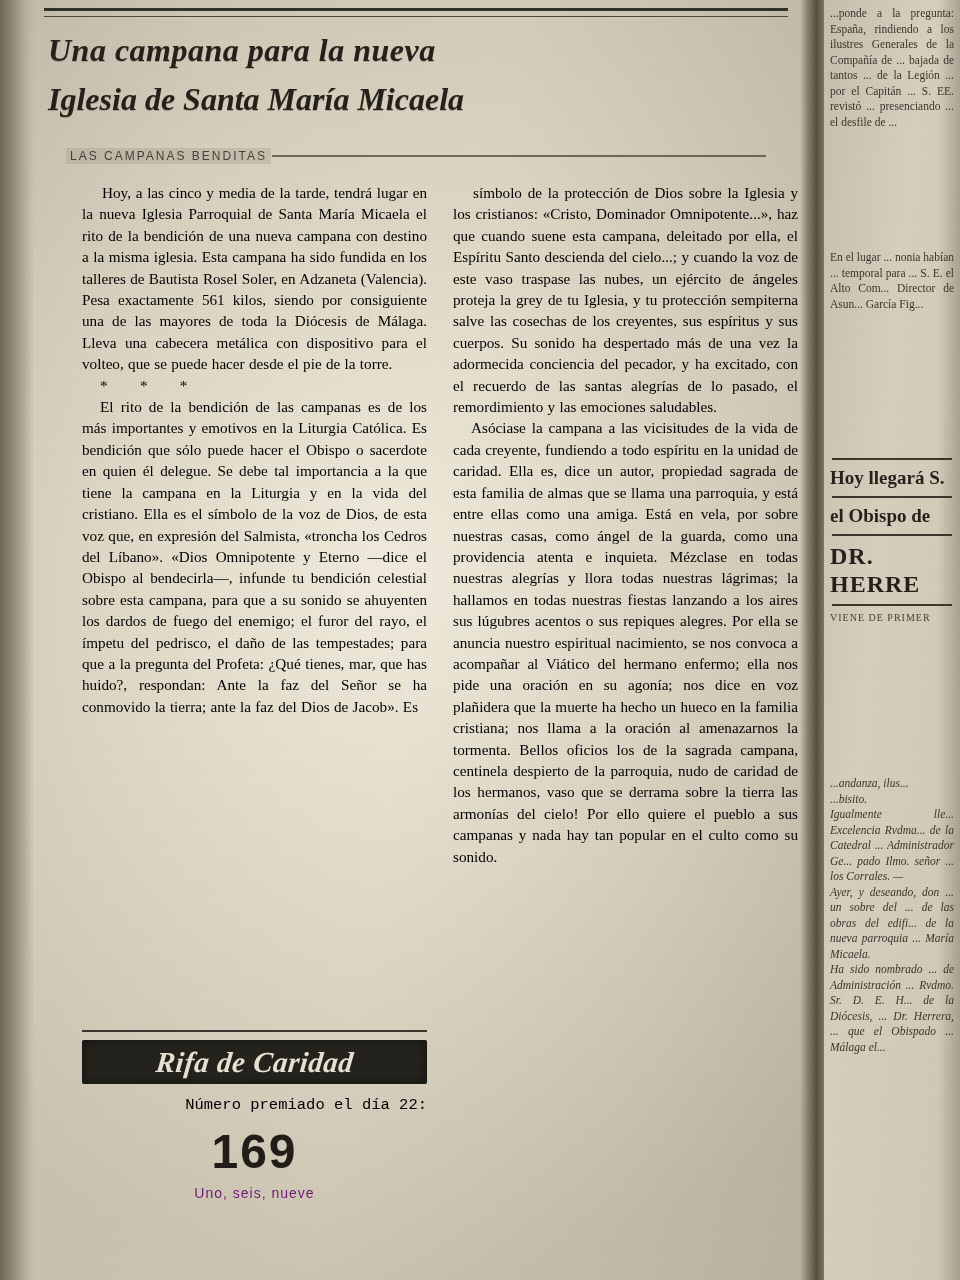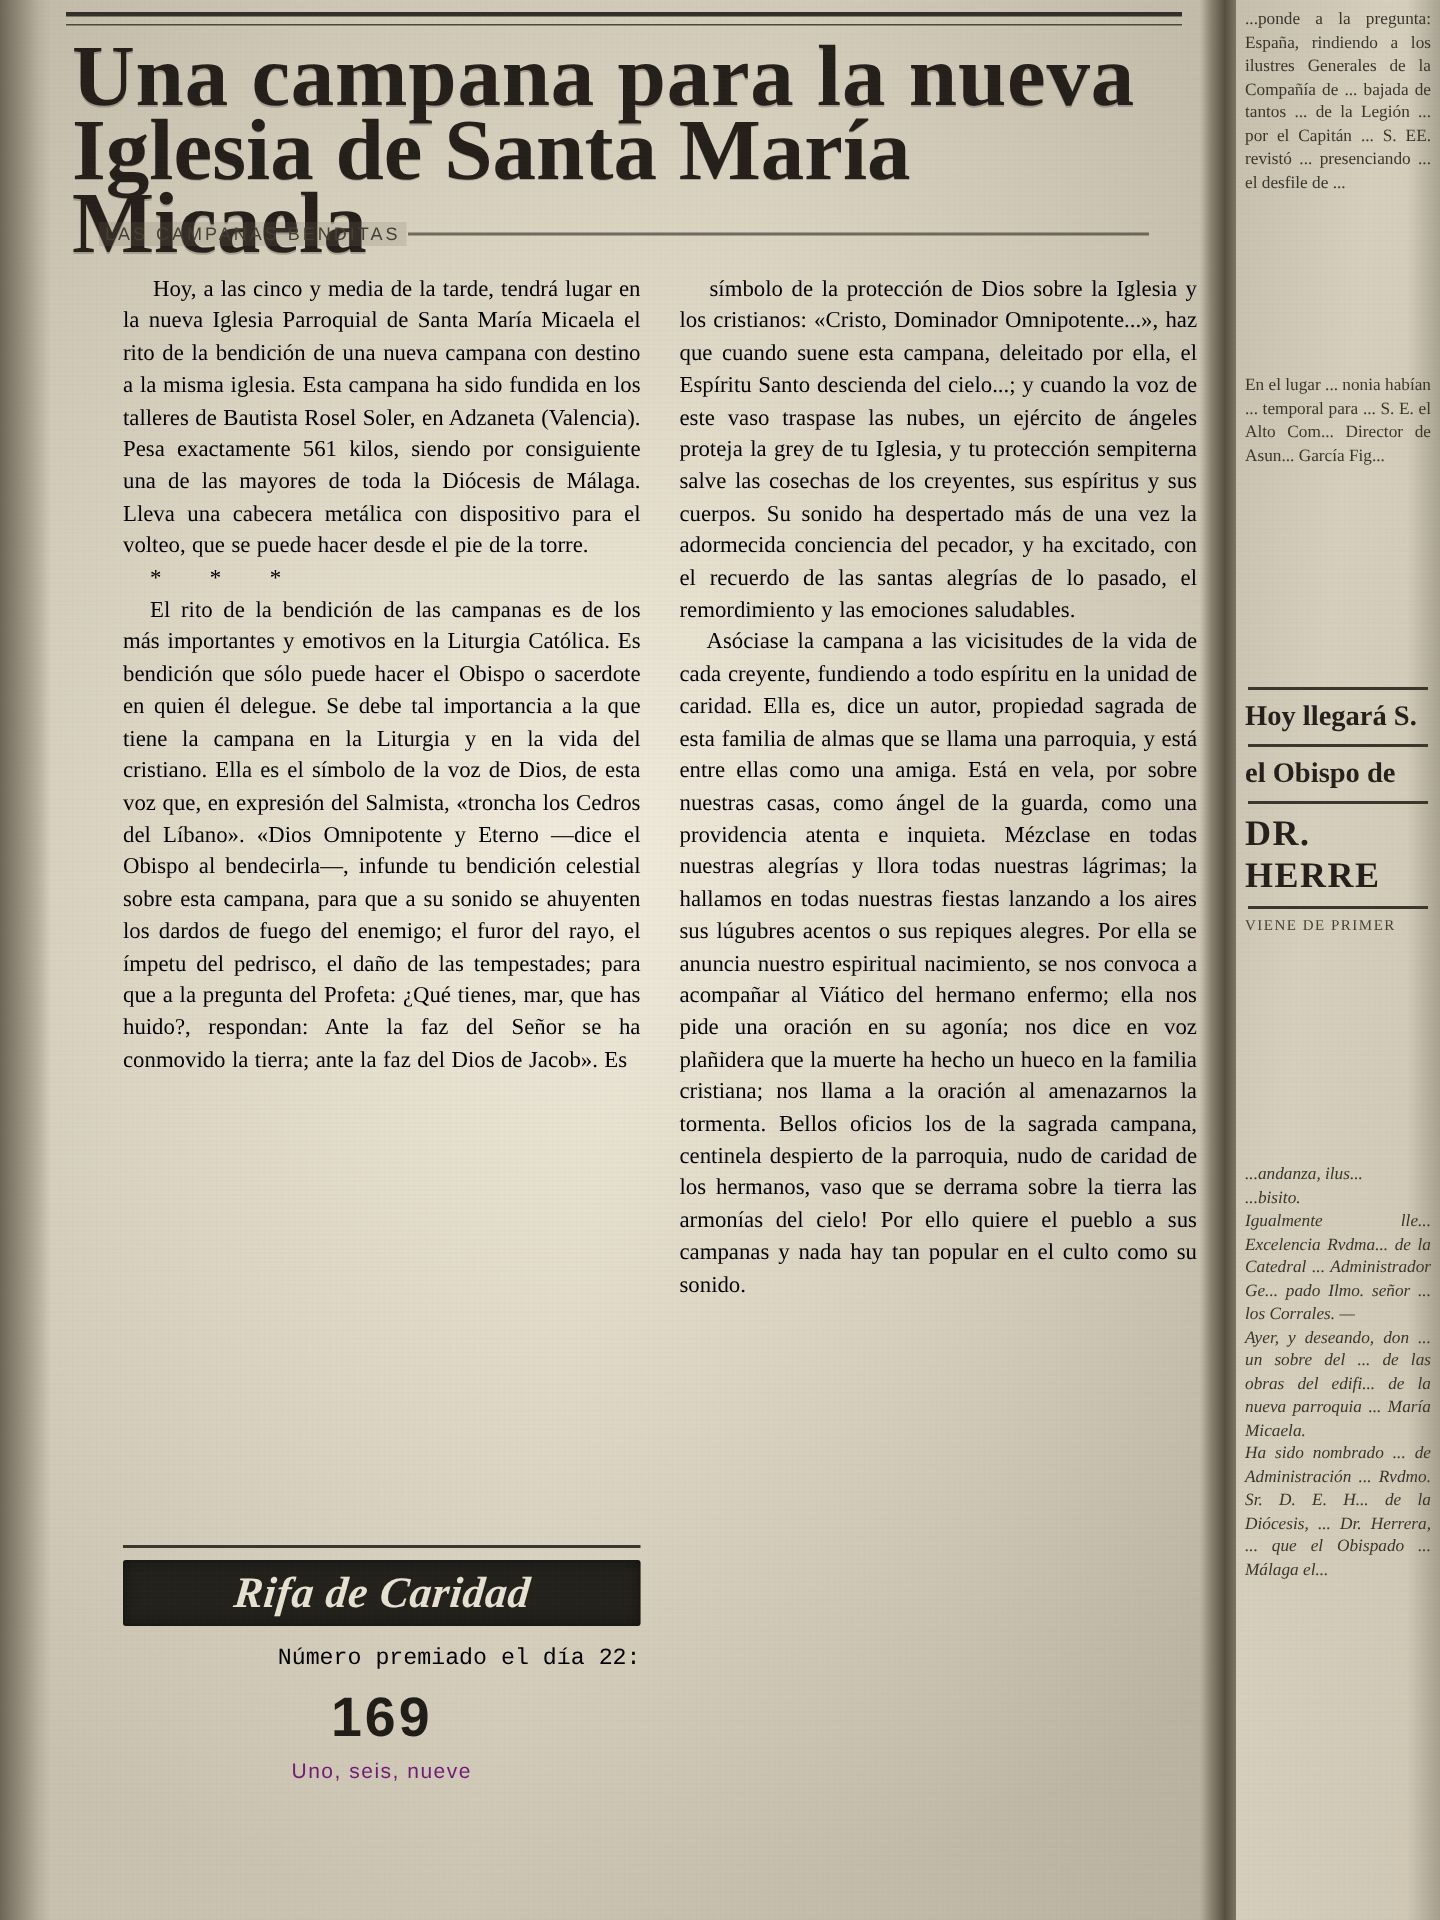--- a/index.html
+++ b/index.html
@@ -66,24 +66,25 @@
     left: 6px; top: 16px; width: 744px; height: 0;
     border-top: 1px solid #4a473f;
   }
 
   .headline {
     position: absolute;
     left: 10px; top: 26px; width: 752px;
     color: #241f1a;
     font-family: "Liberation Serif", serif;
     font-weight: bold;
-    font-size: 58px;
+    font-size: 32px;
     line-height: 49px;
     letter-spacing: .5px;
     text-shadow: 0 1px 0 rgba(90,84,72,.35);
+    font-style: italic;
   }
   .headline .l2 { letter-spacing: 0px; }
 
   .kicker-row {
     position: absolute;
     left: 28px; top: 148px; width: 700px;
     display: flex;
     align-items: center;
     gap: 1px;
   }
@@ -164,21 +165,21 @@
     font-size: 15.5px;
     color: #000000;
     filter: blur(.3px);
     font-family: Liberation Mono, monospace;
   }
   .rifa-number {
     margin-top: 10px;
     text-align: center;
     font-family: "Liberation Sans", sans-serif;
     font-weight: bold;
-    font-size: 37px;
+    font-size: 48px;
     letter-spacing: 2px;
     color: #201d18;
   }
   .rifa-words {
     margin-top: 6px;
     text-align: center;
     font-family: "Liberation Sans", sans-serif;
     font-size: 14px;
     letter-spacing: 1px;
     color: #701a75;

